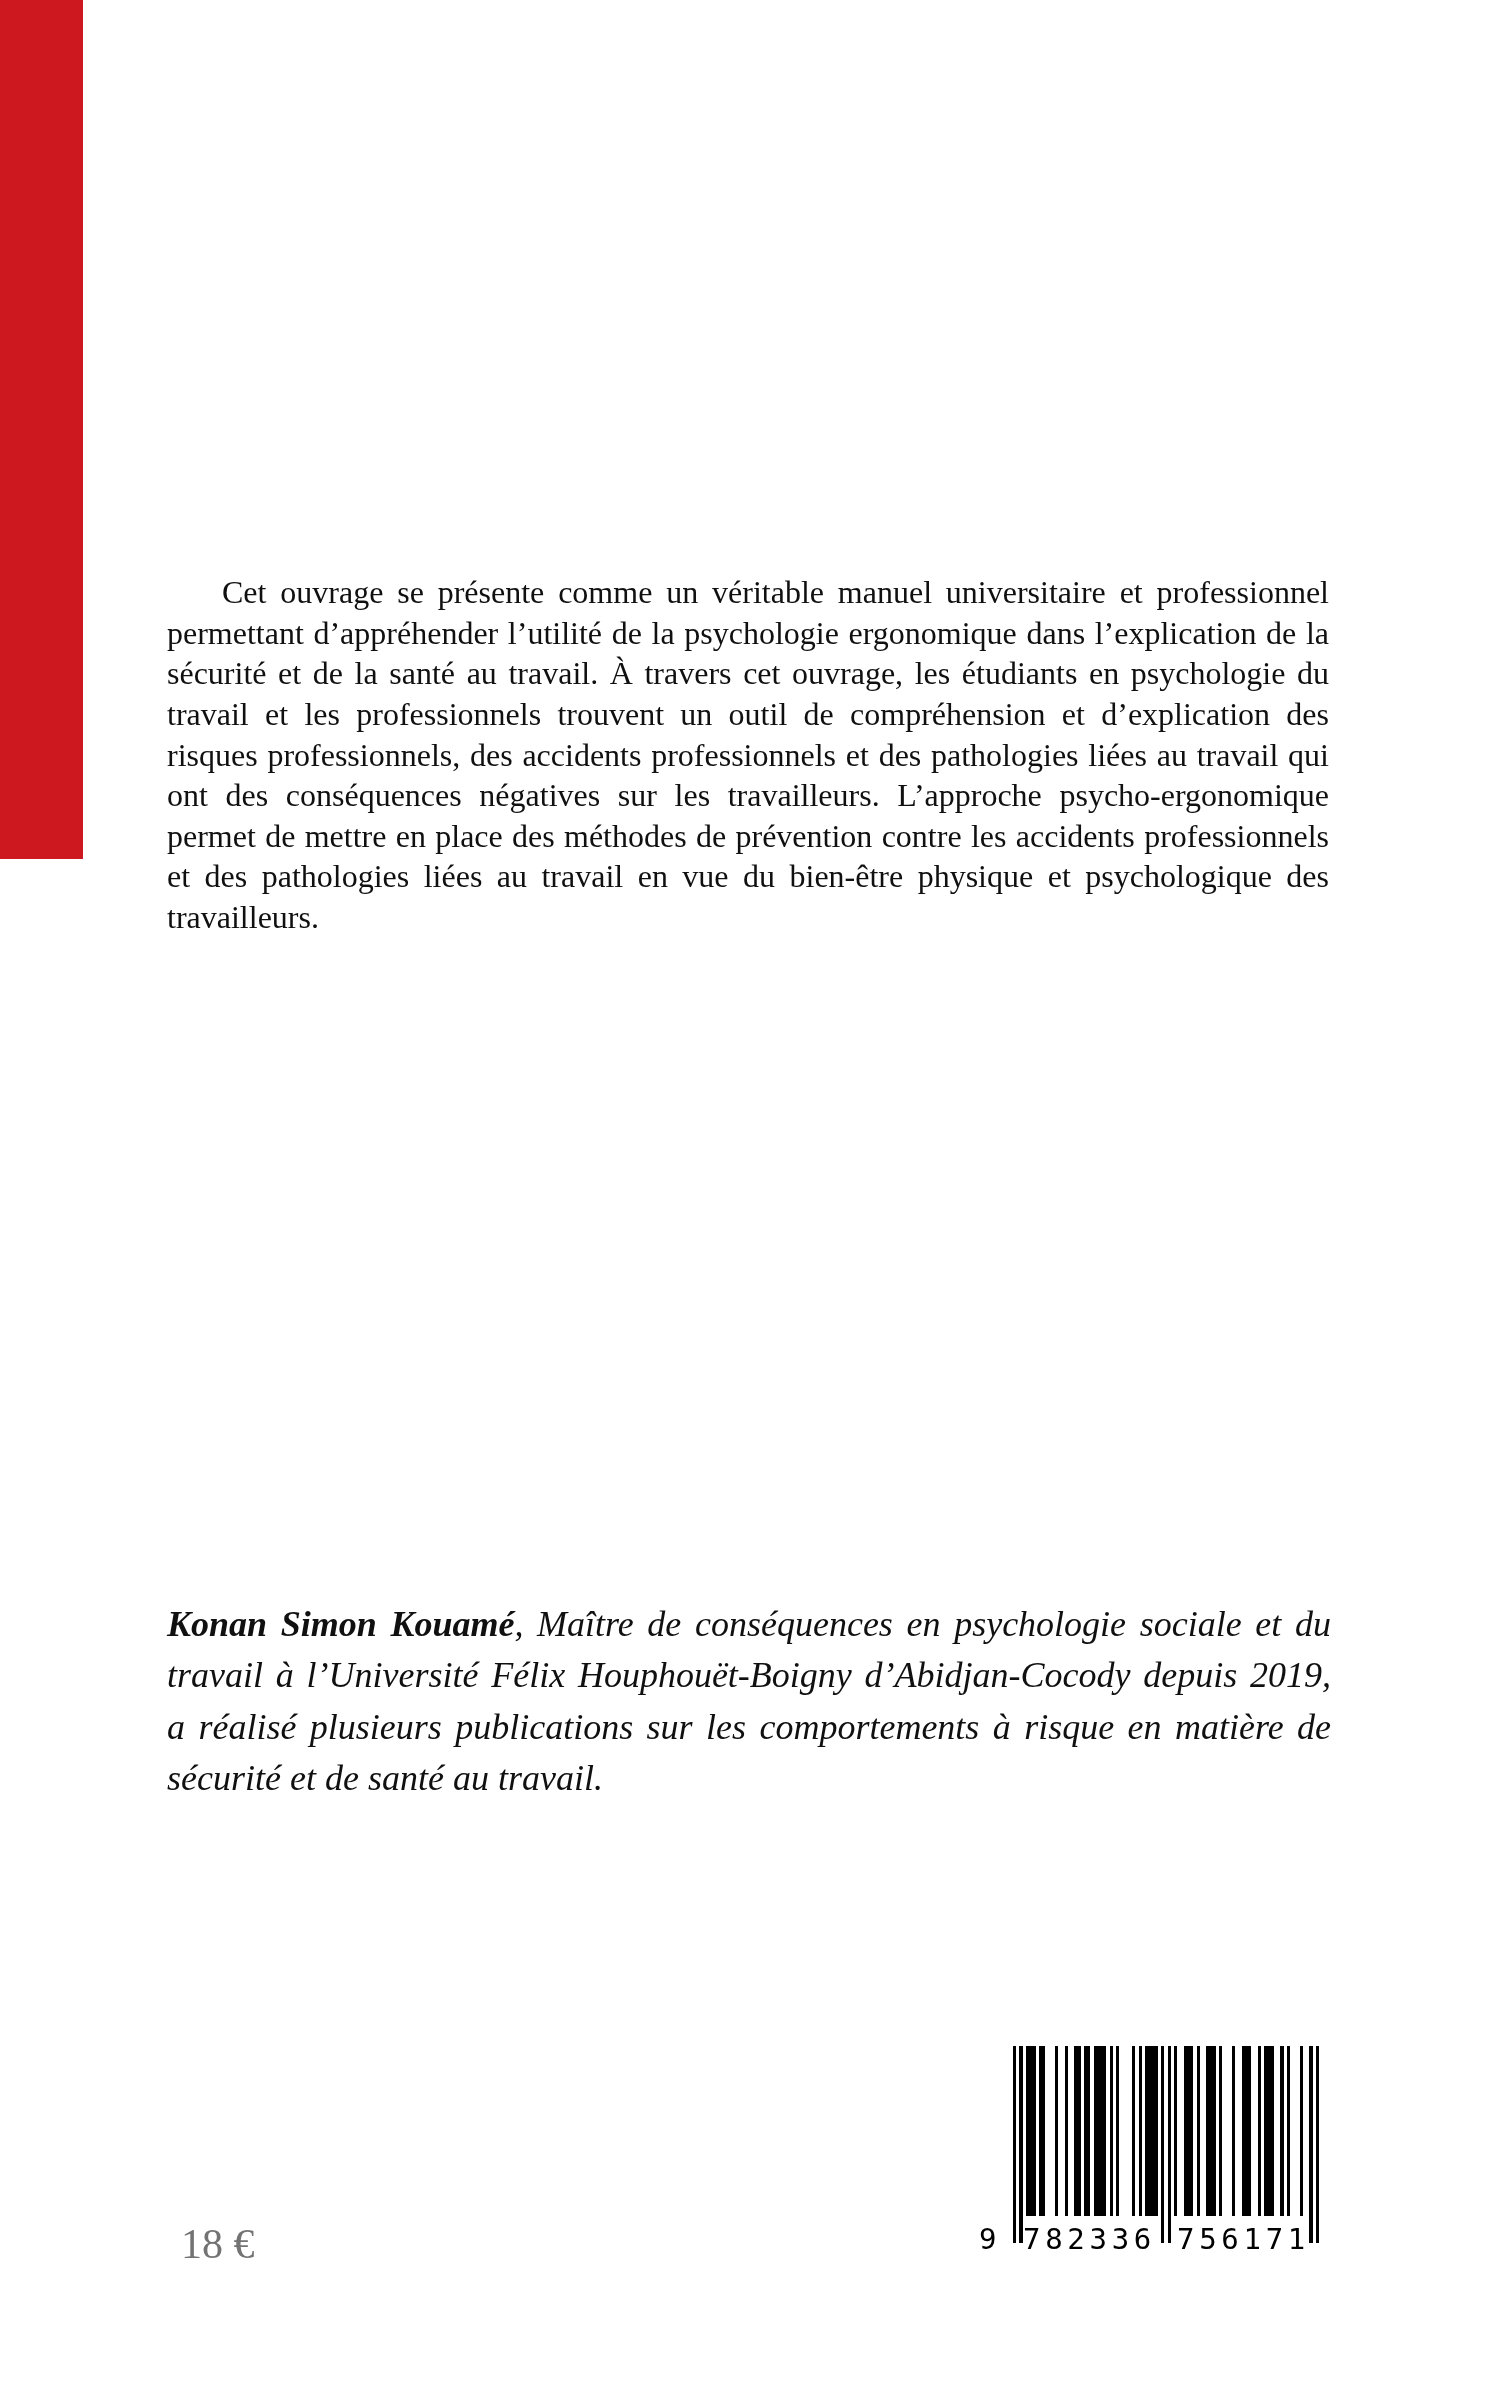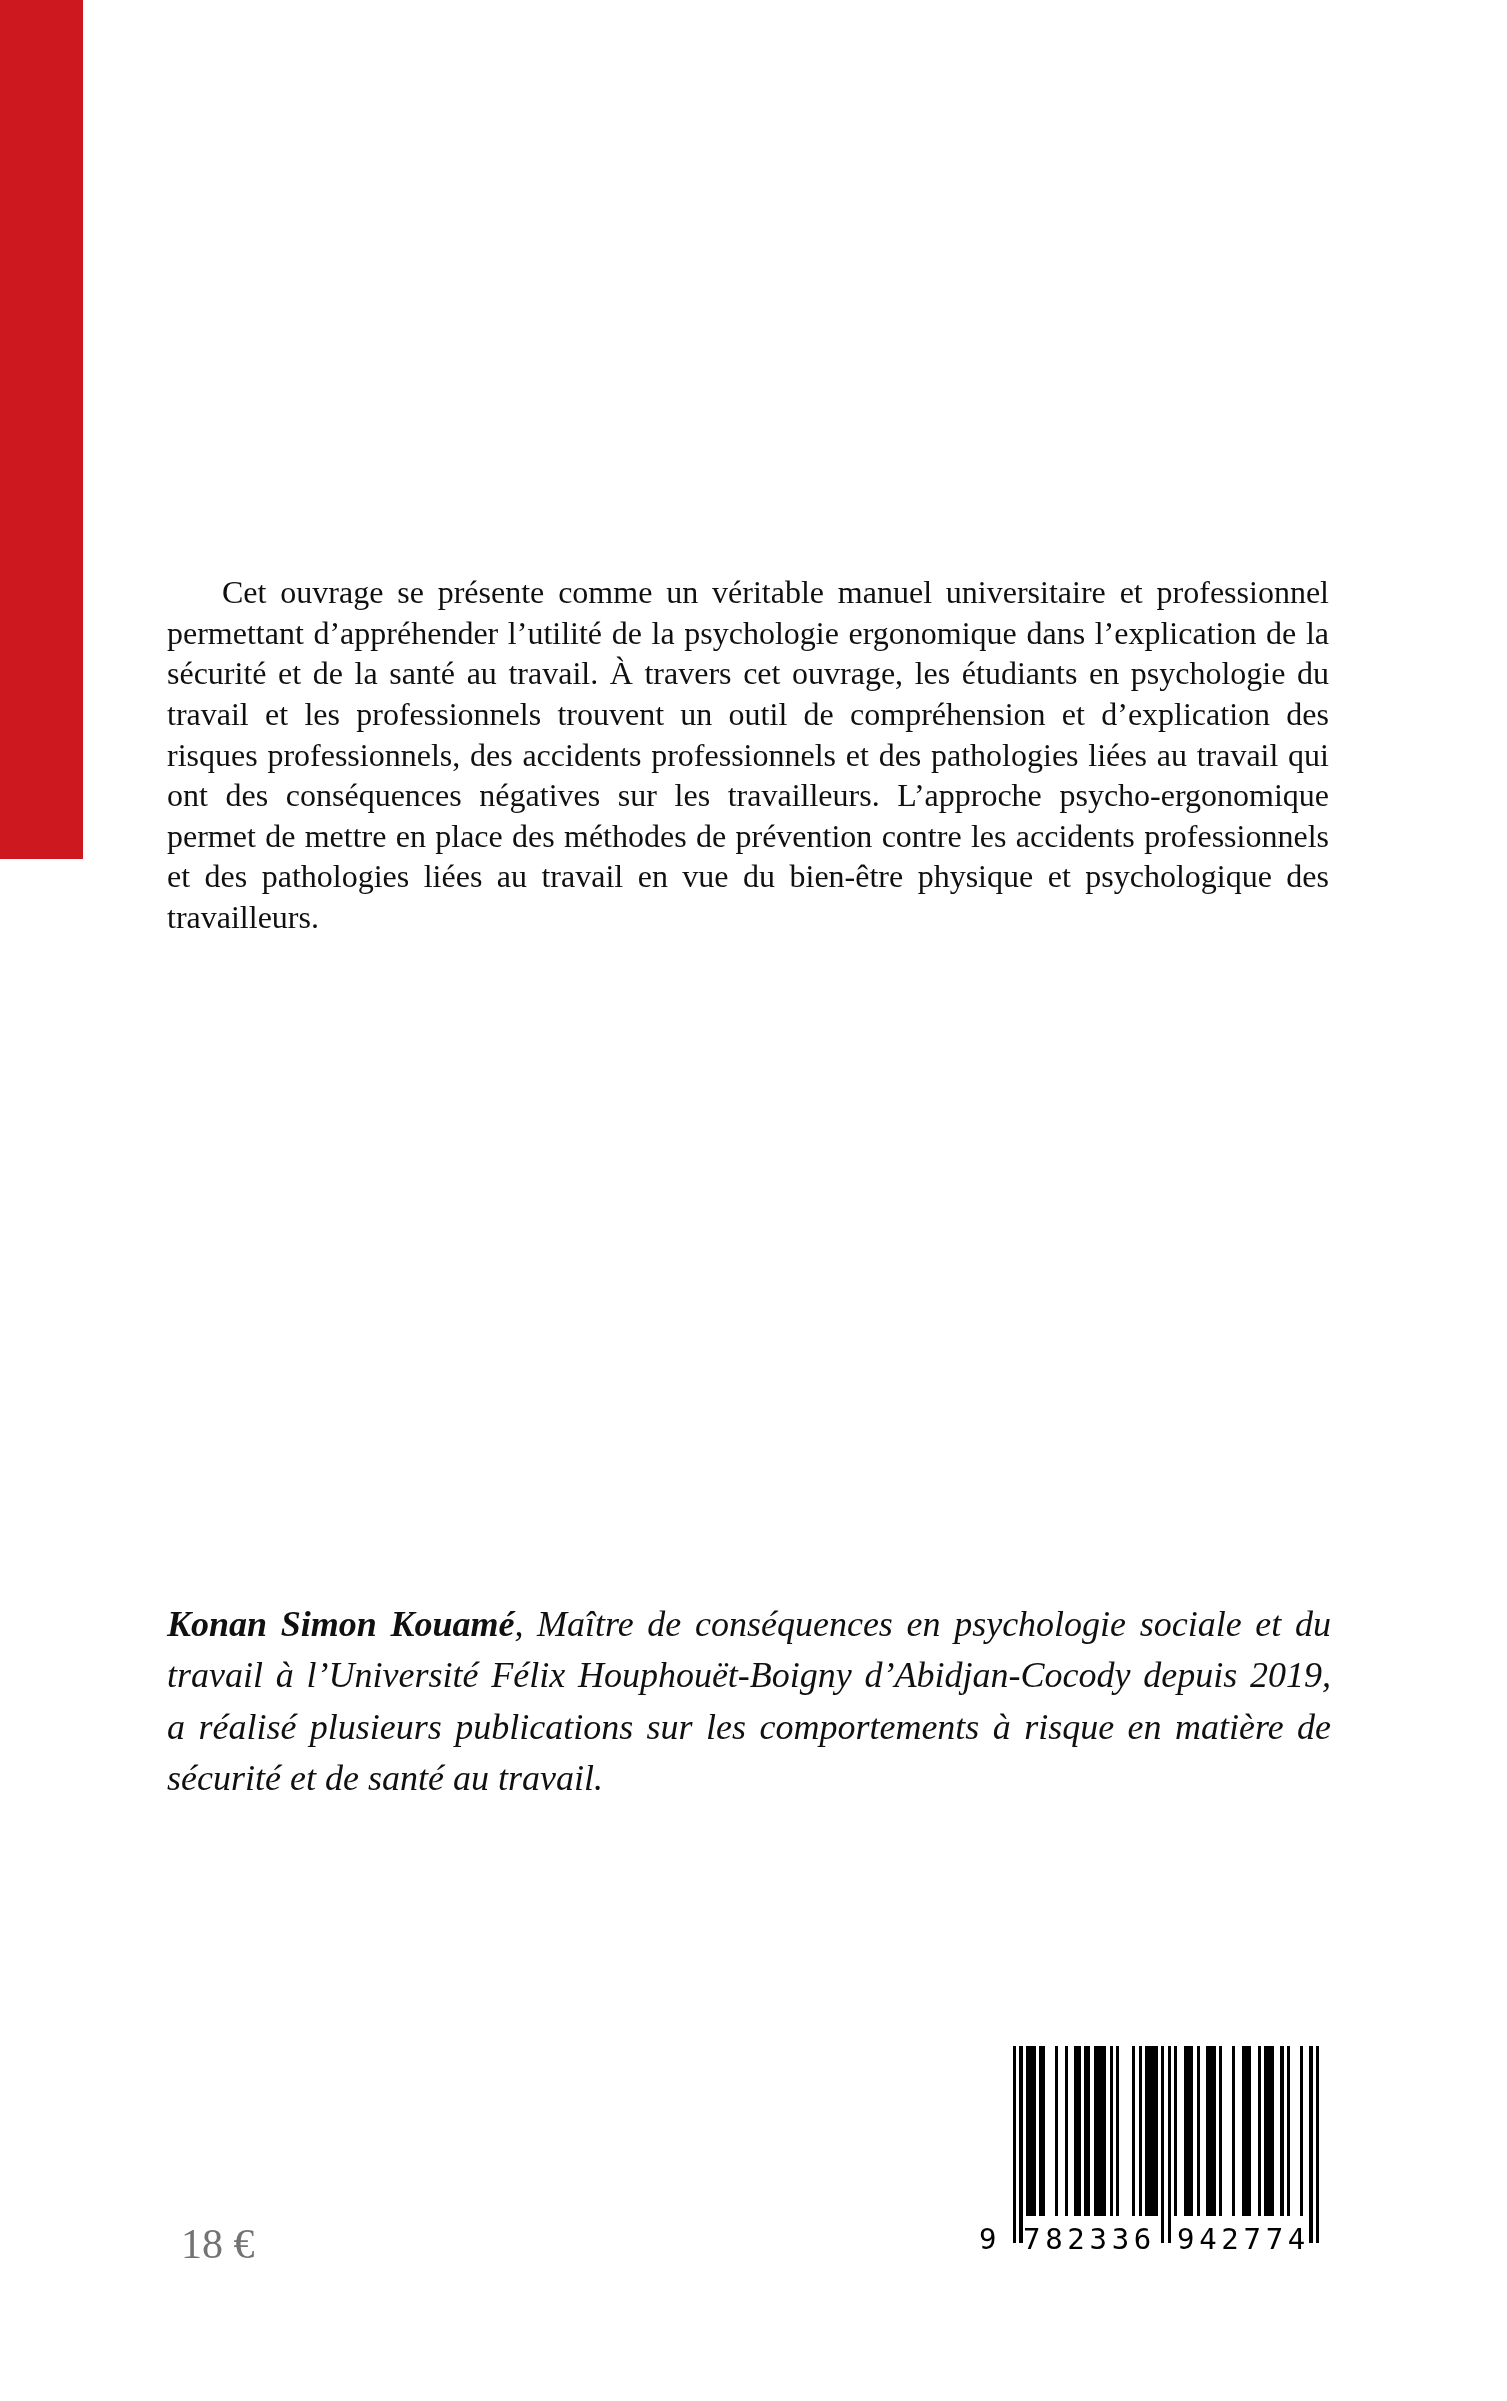--- a/index.html
+++ b/index.html
@@ -137,18 +137,18 @@
           <rect x="282.2" y="0" width="3.4" height="180" fill="#000"></rect>
           <rect x="289.0" y="0" width="3.4" height="180" fill="#000"></rect>
           <rect x="302.6" y="0" width="3.4" height="180" fill="#000"></rect>
           <rect x="312.8" y="0" width="3.4" height="208" fill="#000"></rect>
           <rect x="319.6" y="0" width="3.4" height="208" fill="#000"></rect>
         </svg>
     </div>
     <div class="barcode-digits">
       <span class="d-first">9</span>
       <span class="d-left">782336</span>
-      <span class="d-right">942774</span>
+      <span class="d-right">756171</span>
     </div>
   </div>
 
 </div>
 
 
 </body></html>

